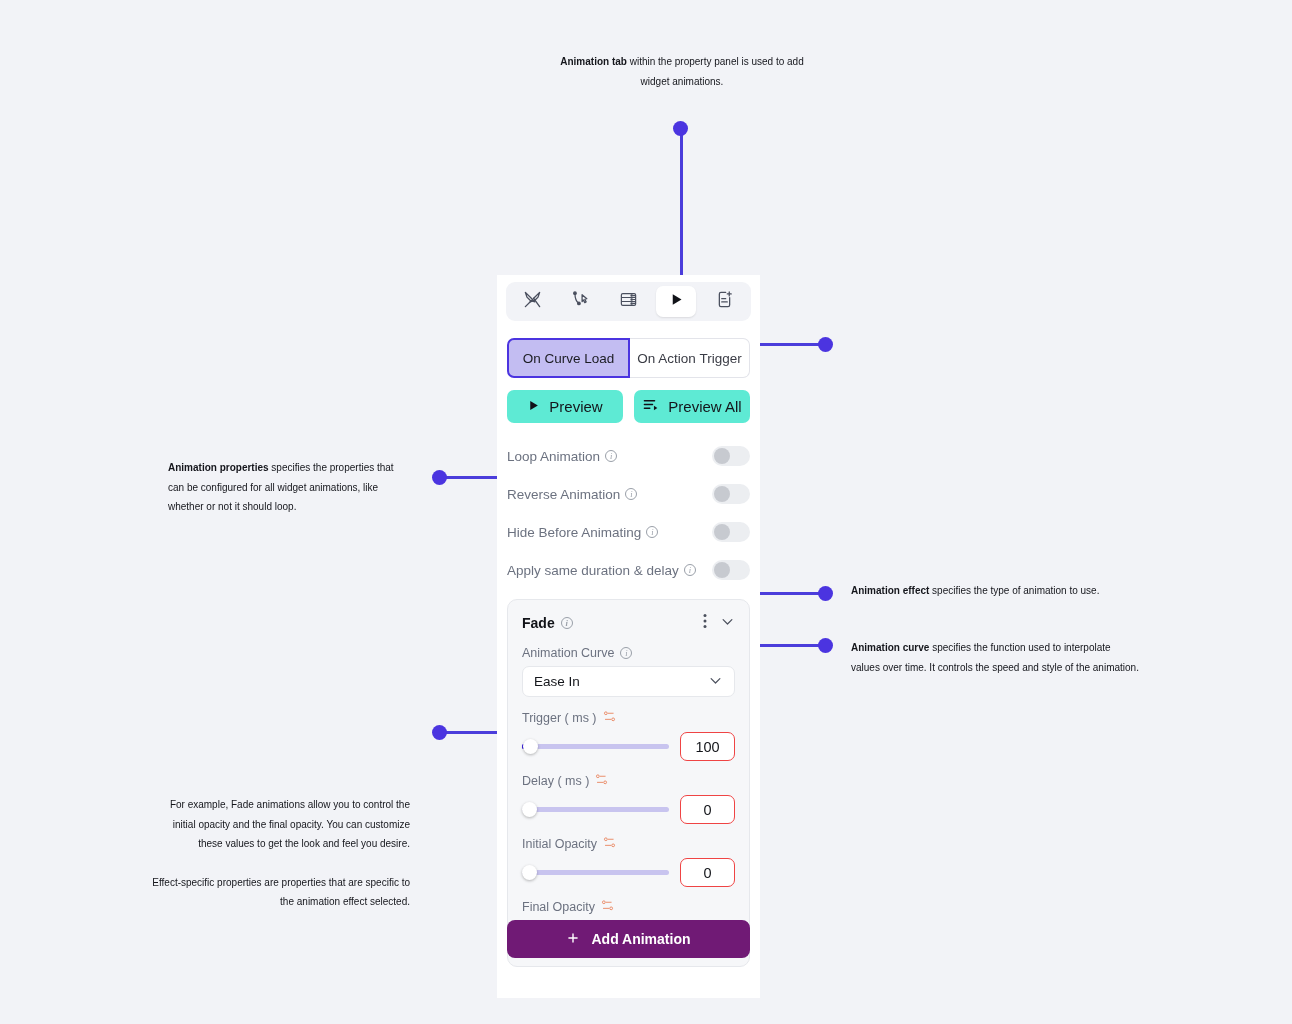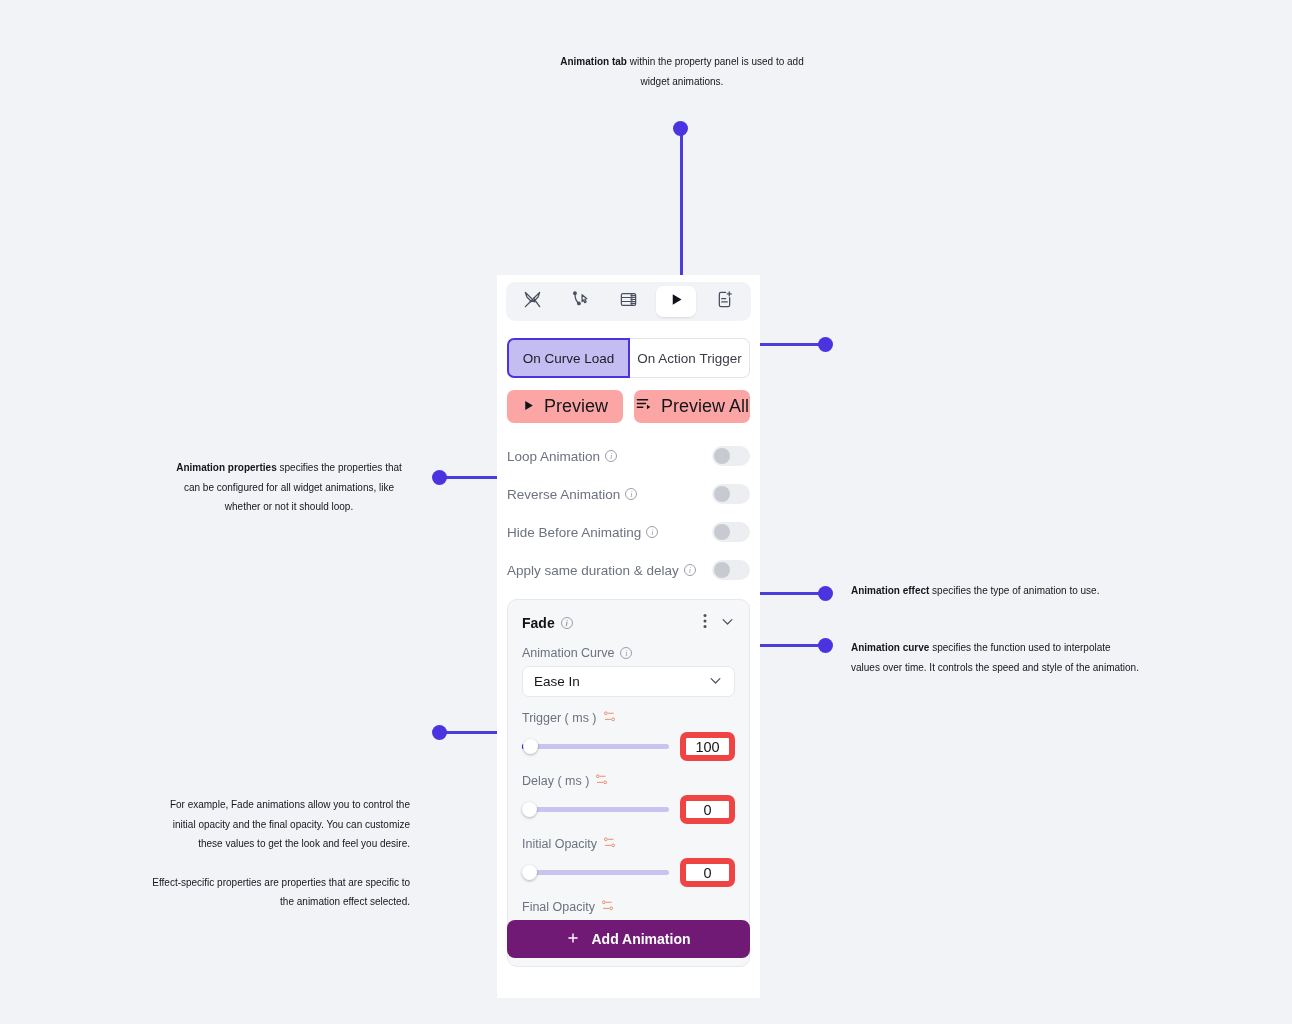--- a/index.html
+++ b/index.html
@@ -18,21 +18,21 @@
   .anno {
     position: absolute;
     font-size: 10px;
     line-height: 19.5px;
     color: #15161c;
   }
   .anno b { font-weight: 700; }
   .anno p + p { margin-top: 19px; }
 
   .anno-top    { left: 560px; top: 52px;  width: 244px; text-align: center; }
-  .anno-left-1 { left: 168px; top: 458px; width: 242px; text-align: center; }
+  .anno-left-1 { left: 168px; top: 458px; width: 242px; text-align: left; }
   .anno-left-2 { left: 150px; top: 795px; width: 260px; text-align: right; }
   .anno-right-1{ left: 841px; top: 332px; width: 300px; text-align: left; }
   .anno-right-2{ left: 851px; top: 581px; width: 290px; text-align: left; }
   .anno-right-3{ left: 851px; top: 638px; width: 290px; text-align: left; }
 
   
   .conn-line { position: absolute; background: #4b3ddb; }
   .conn-dot  { position: absolute; width: 15px; height: 15px; border-radius: 50%;
                background: #4b34e0; }
 
@@ -87,25 +87,25 @@
 
   
   .preview-row {
     margin: 12px 10px 0 10px;
     display: flex;
     gap: 11px;
   }
   .prev-btn {
     flex: 1;
     height: 33px;
-    background: #fca5a5;
+    background: #5eead4;
     border-radius: 7px;
     display: flex; align-items: center; justify-content: center;
     gap: 9px;
-    font-size: 18px;
+    font-size: 15px;
     color: #14161b;
   }
 
   
   .prop-list { margin: 14px 10px 0 10px; }
   .prop-row {
     height: 38px;
     display: flex; align-items: center; justify-content: space-between;
   }
   .prop-label {
@@ -177,21 +177,21 @@
   }
   .thumb {
     position: absolute;
     width: 15px; height: 15px; border-radius: 50%;
     background: #ffffff;
     box-shadow: 0 1px 3px rgba(0,0,0,.28);
   }
   .num-box {
     width: 55px; height: 29px;
     background: #ffffff;
-    border: 6px solid #ef4444;
+    border: 1px solid #ef4444;
     border-radius: 7px;
     display: flex; align-items: center; justify-content: center;
     font-size: 14.5px;
     color: #14161b;
     flex-shrink: 0;
   }
 
   
   .add-btn {
     position: absolute;

